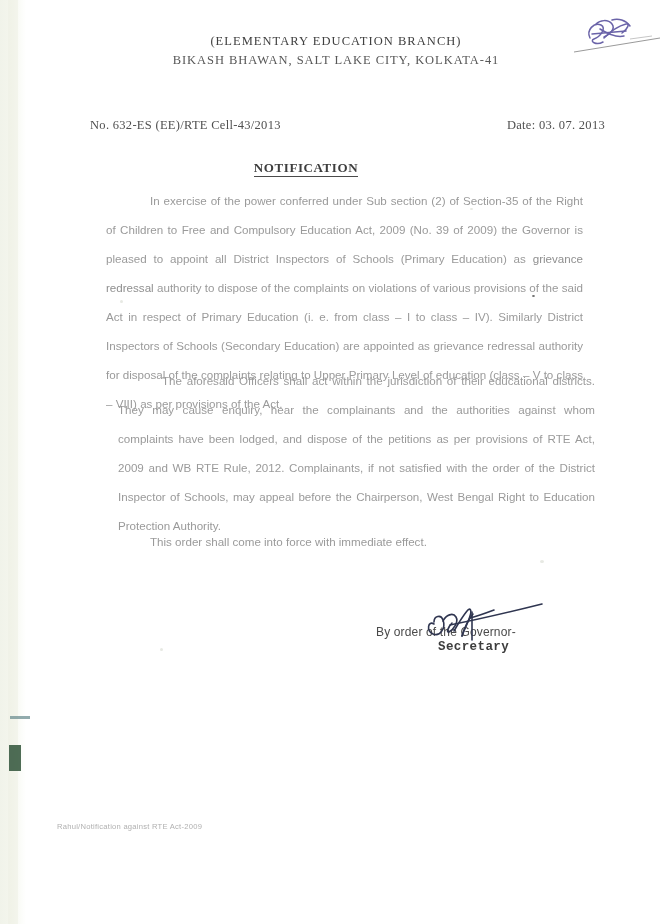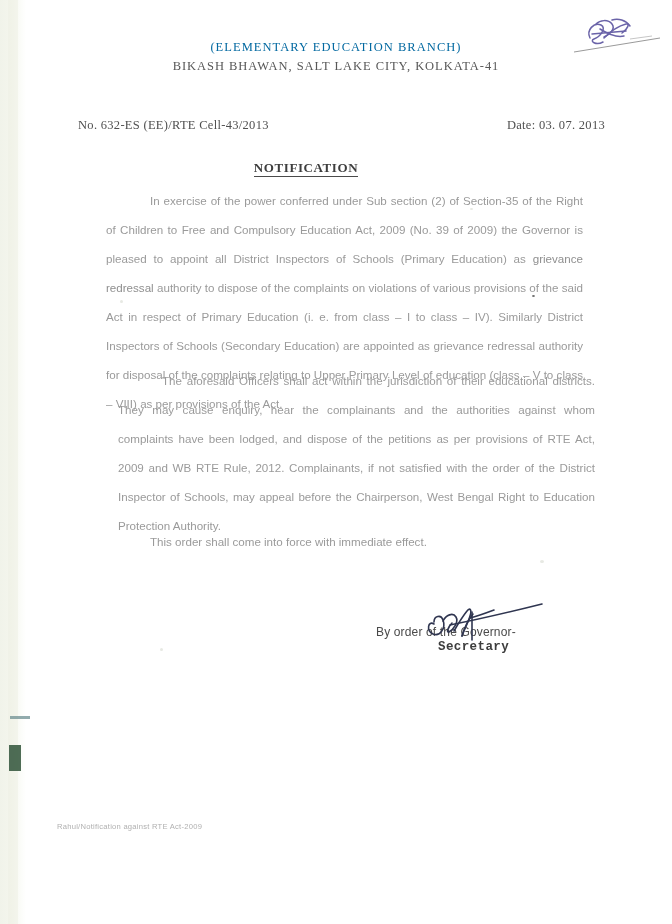--- a/index.html
+++ b/index.html
@@ -83,43 +83,42 @@
   }
   .lh-line2 {
     font-size: 12.5px;
     letter-spacing: 1.05px;
     color: #7b7b7b;
     margin-bottom: 4px;
   }
   .lh-line3 {
     font-size: 12.5px;
     letter-spacing: 1.05px;
-    color: #0369a1;
+    color: #404040;
     margin-bottom: 4px;
-    margin-top: 6px;
   }
   .lh-line4 {
     font-size: 12.5px;
     letter-spacing: .95px;
     color: #575757;
   }
 
   
   .refrow {
     position: absolute;
     left: 0;
     top: 118px;
     width: 672px;
     font-family: "Liberation Serif", serif;
     font-size: 12.5px;
     color: #4f4f4f;
   }
   .ref-no {
     position: absolute;
-    left: 78px;
+    left: 90px;
     top: 0;
     letter-spacing: .3px;
   }
   .ref-date {
     position: absolute;
     right: 67px;
     top: 0;
     letter-spacing: .3px;
   }
 

